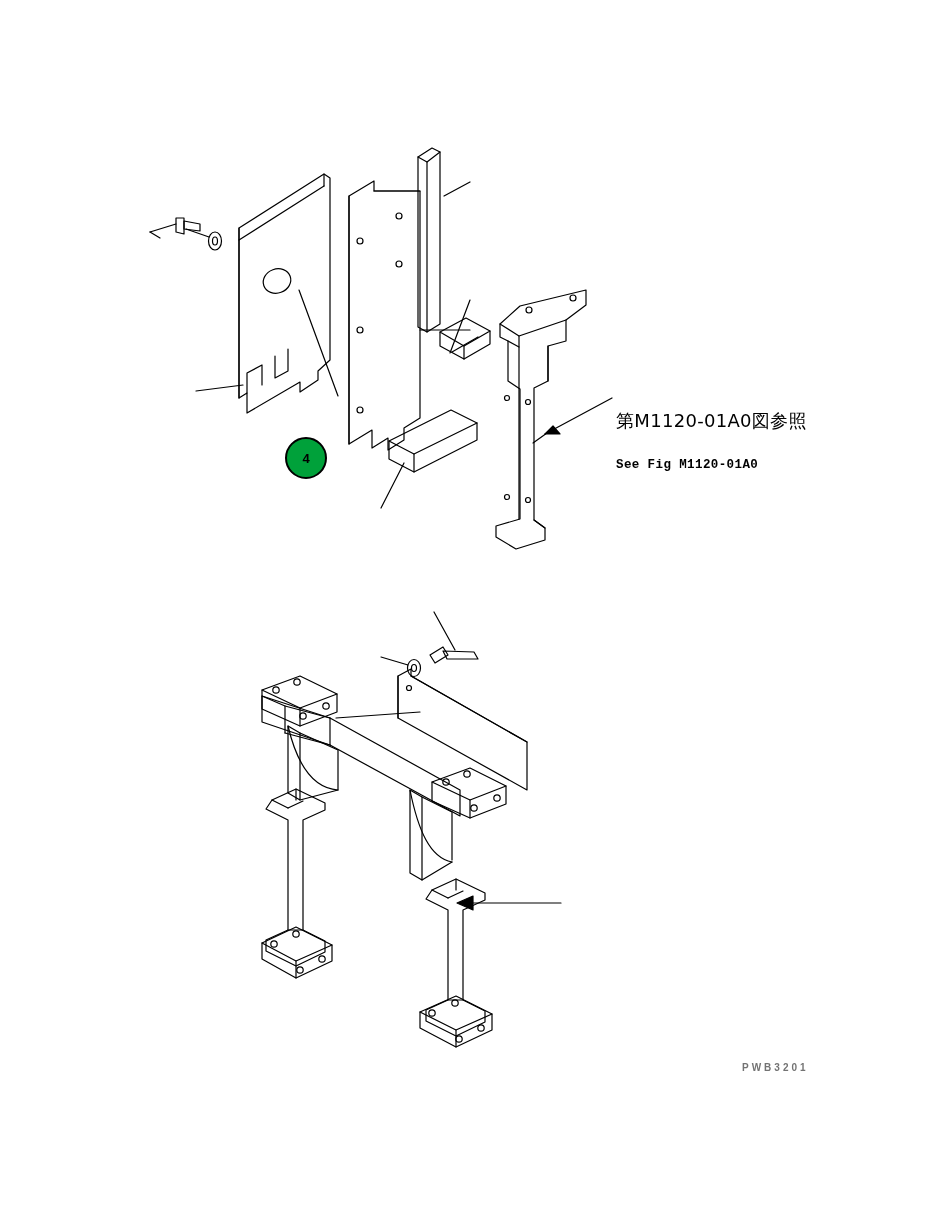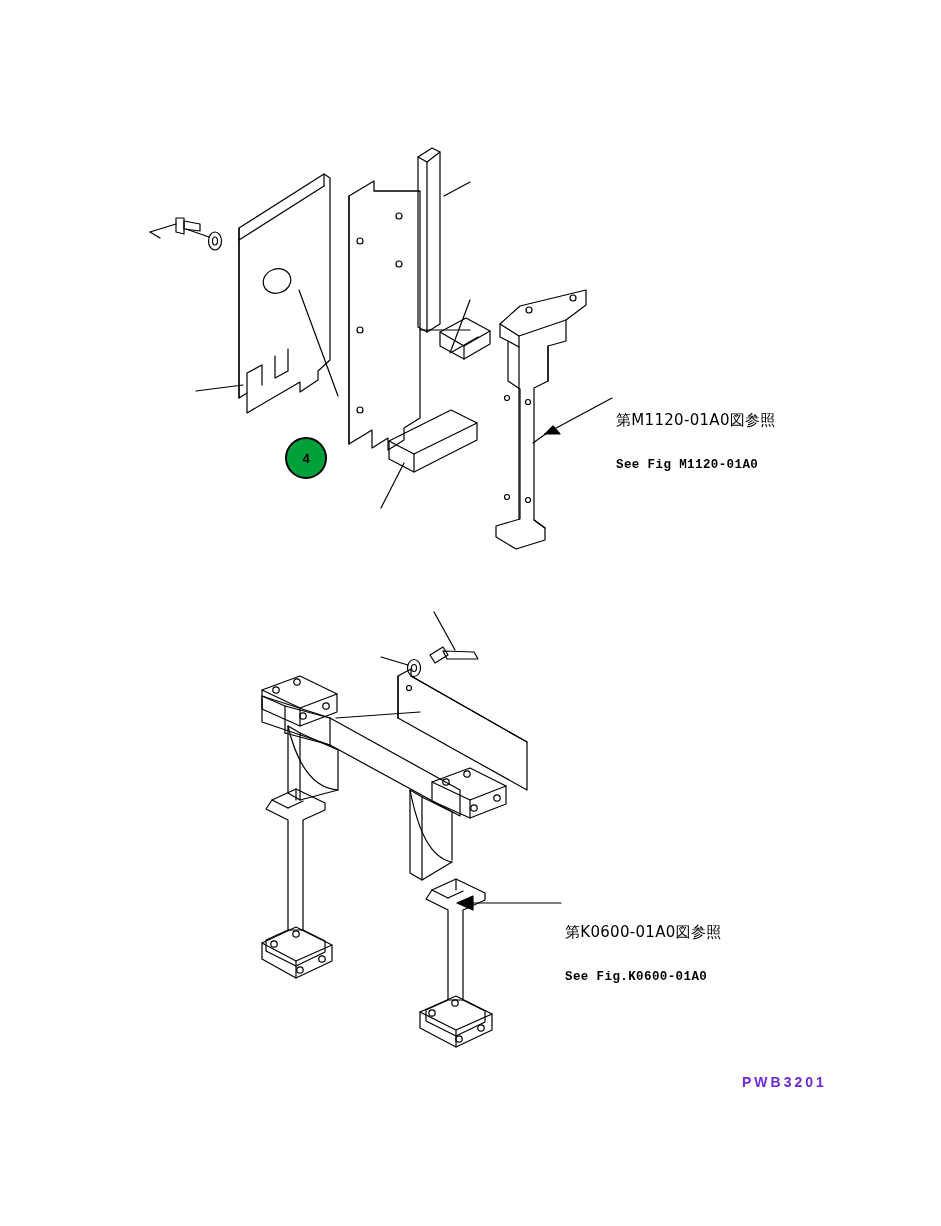--- a/index.html
+++ b/index.html
@@ -33,44 +33,43 @@
     font-family: "Liberation Mono", monospace;
     font-size: 12.5px;
     line-height: 15px;
     color: #000000;
     white-space: pre;
     letter-spacing: 0px;
   }
   .callout-label .jp {
     display: block;
     font-family: "DejaVu Sans", sans-serif;
-    font-size: 15px;
+    font-size: 18px;
     letter-spacing: 0.3px;
   }
   .callout-label .en {
     display: block;
     font-family: "Liberation Mono", monospace;
     font-size: 12.5px;
     letter-spacing: 0.4px;
     font-weight: bold;
   }
 
   #label-m1120 { left: 616px; top: 383px; }
   #label-k0600 { left: 565px; top: 895px; }
 
   #drawing-code {
     position: absolute;
     left: 742px;
     top: 1062px;
     font-family: "Liberation Sans", sans-serif;
-    font-size: 14px;
+    font-size: 10px;
     font-weight: bold;
     letter-spacing: 3px;
-    color: #6d28d9;
-    margin-top: 12px;
+    color: #737373;
   }
 
   .item-marker {
     position: absolute;
     width: 38px;
     height: 38px;
     border-radius: 50%;
     background: #00a13a;
     border: 2px solid #000000;
     display: flex;
@@ -279,20 +278,16 @@
     </g>
   </svg>
 
   <div class="item-marker" id="item-marker-4">4</div>
 
   <div class="callout-label" id="label-m1120">
     <span class="jp">第M1120-01A0図参照</span>
     <span class="en">See Fig M1120-01A0</span>
   </div>
 
-  <div class="callout-label" id="label-k0600">
-    <span class="jp">第K0600-01A0図参照</span>
-    <span class="en">See Fig.K0600-01A0</span>
-  </div>
 
   <div id="drawing-code">PWB3201</div>
 
 </div>
 
 </body></html>

